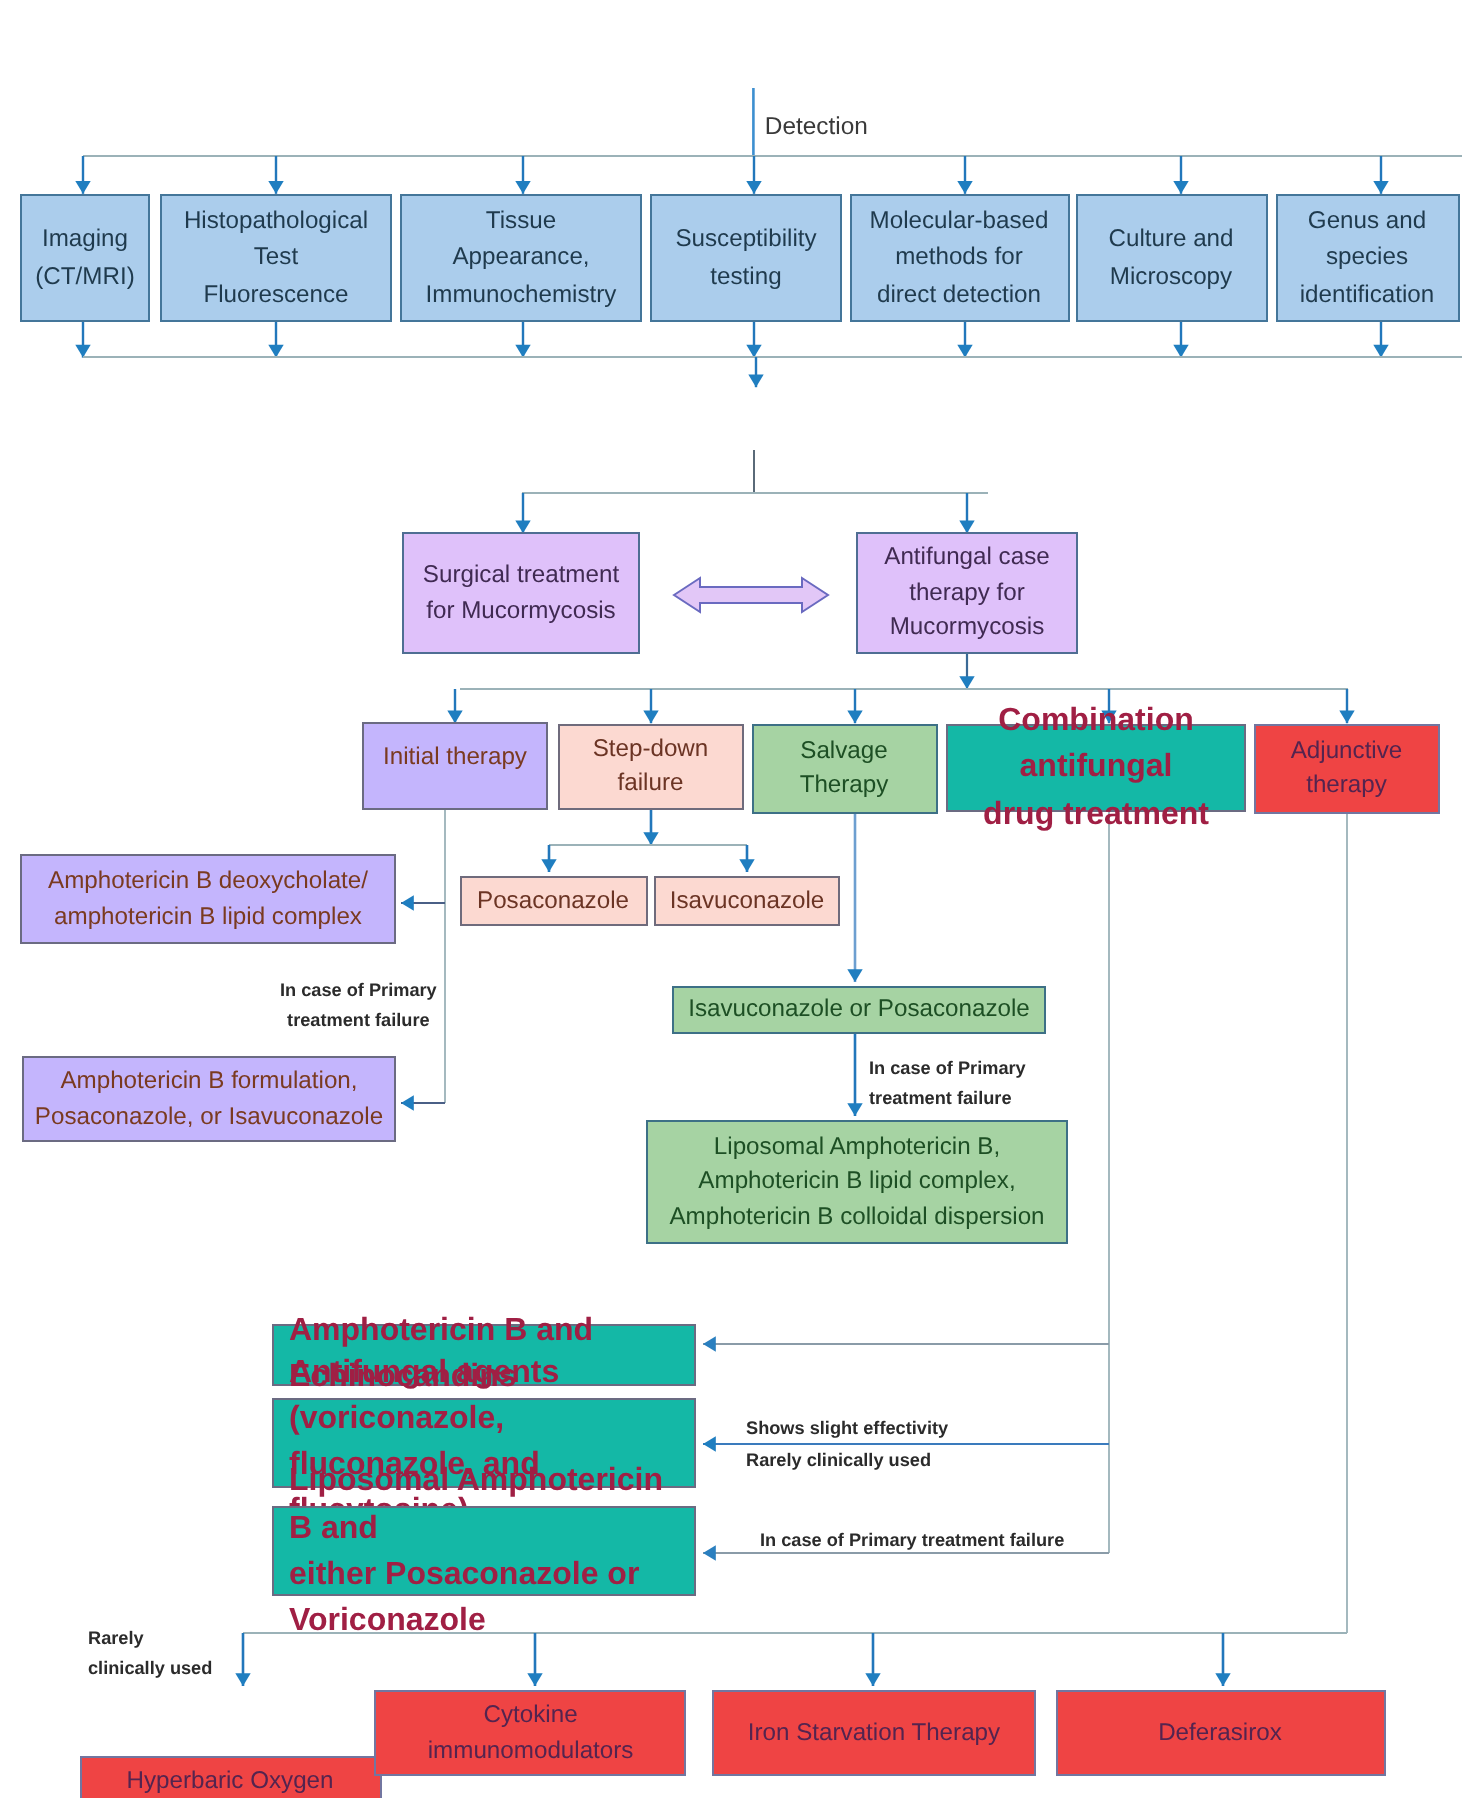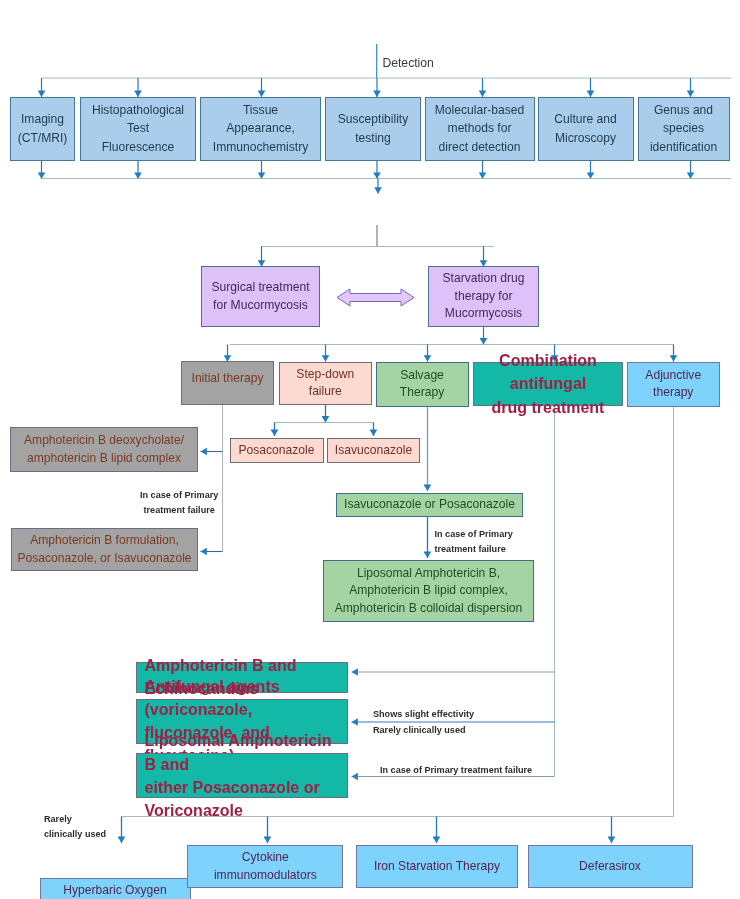--- a/index.html
+++ b/index.html
@@ -7,27 +7,27 @@
   body{width:740px;height:899px;background:#ffffff;font-family:"Liberation Sans",sans-serif;overflow:hidden;}
   #root{position:relative;width:740px;height:899px;}
   .box{position:absolute;box-sizing:border-box;display:flex;align-items:center;justify-content:center;text-align:center;line-height:1.30;}
   .note{position:absolute;font-weight:bold;font-size:9.1px;color:#2b2b2b;line-height:15.2px;white-space:pre;}
   .detect-note{font-weight:normal;font-size:12.2px;color:#3a3a3a;line-height:1;}
 
   .hdr{background:#1b87d2;border:1px solid #2e75b6;color:#ffffff;font-weight:bold;font-size:14.1px;}
   .treat{background:#dfc1fa;border:1.2px solid #7a7ab0;color:#241a33;font-weight:bold;font-size:15.2px;}
   .det{background:#abcdec;border:1px solid #44769a;color:#1f3a4d;font-size:12.1px;line-height:1.52;}
   .mode{background:#dfc1fa;border:1.1px solid #4f6e93;color:#402a52;font-size:12.1px;line-height:1.46;}
-  .orange{background:#a3a3a3;border:1.1px solid #6b6b82;color:#7a3a20;font-size:12.1px;line-height:1.45;}
+  .orange{background:#c4b5fd;border:1.1px solid #6b6b82;color:#7a3a20;font-size:12.1px;line-height:1.45;}
   .peach{background:#fcd9d1;border:1.1px solid #6f6b7c;color:#6b3424;font-size:12.1px;line-height:1.45;}
   .green{background:#a6d3a3;border:1.1px solid #3d7086;color:#1d4f24;font-size:12.1px;line-height:1.45;}
   .pink{background:#14b8a6;border:1.1px solid #6b6b82;color:#a01f44;font-size:16px;line-height:1.45;font-weight:bold;}
   .raise span{position:relative;top:-4px;}
   .pink-left{justify-content:flex-start;text-align:left;padding-left:8px;}
-  .magenta{background:#7dd3fc;border:1.1px solid #7276a0;color:#54244f;font-size:12.1px;line-height:1.45;text-align:center;}
+  .magenta{background:#ef4444;border:1.1px solid #7276a0;color:#54244f;font-size:12.1px;line-height:1.45;text-align:center;}
 </style>
 </head>
 <body>
 
 <div id="root">
 
   <svg id="wires" width="740" height="899" viewBox="0 0 740 899" style="position:absolute;left:0;top:0;">
     <defs>
       <marker id="ah" markerWidth="8" markerHeight="8" refX="6.7" refY="4" orient="auto" markerUnits="userSpaceOnUse">
         <path d="M0.3,0.15 L6.7,4 L0.3,7.85 Z" fill="#1f7ec0"></path>
@@ -127,21 +127,21 @@
       </div>
     </div>
 
 
   <div id="mode-row">
       <div class="box mode" style="left: 201px; top: 266px; width: 119px; height: 61px;">
         <span style="white-space: pre-line;">Surgical treatment
 for Mucormycosis</span>
       </div>
       <div class="box mode" style="left: 428px; top: 266px; width: 111px; height: 61px;">
-        <span style="white-space: pre-line;">Starvation drug
+        <span style="white-space: pre-line;">Antifungal case
 therapy for
 Mucormycosis</span>
       </div>
     </div>
   <div id="therapy-row">
       <div class="box orange raise" style="left: 181px; top: 361px; width: 93px; height: 44px;">
         <span style="white-space: pre-line;">Initial therapy</span>
       </div>
       <div class="box peach" style="left: 279px; top: 361.5px; width: 92.5px; height: 43.5px;">
         <span style="white-space: pre-line;">Step-down

